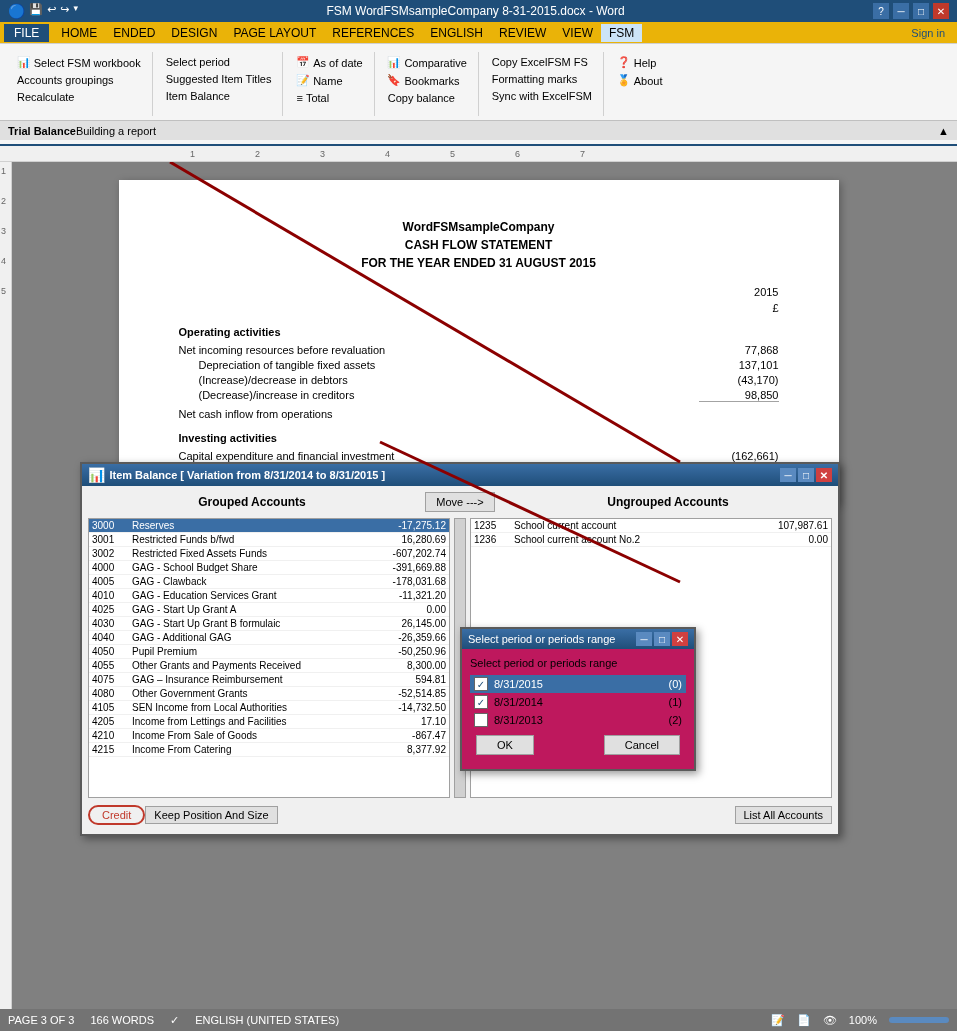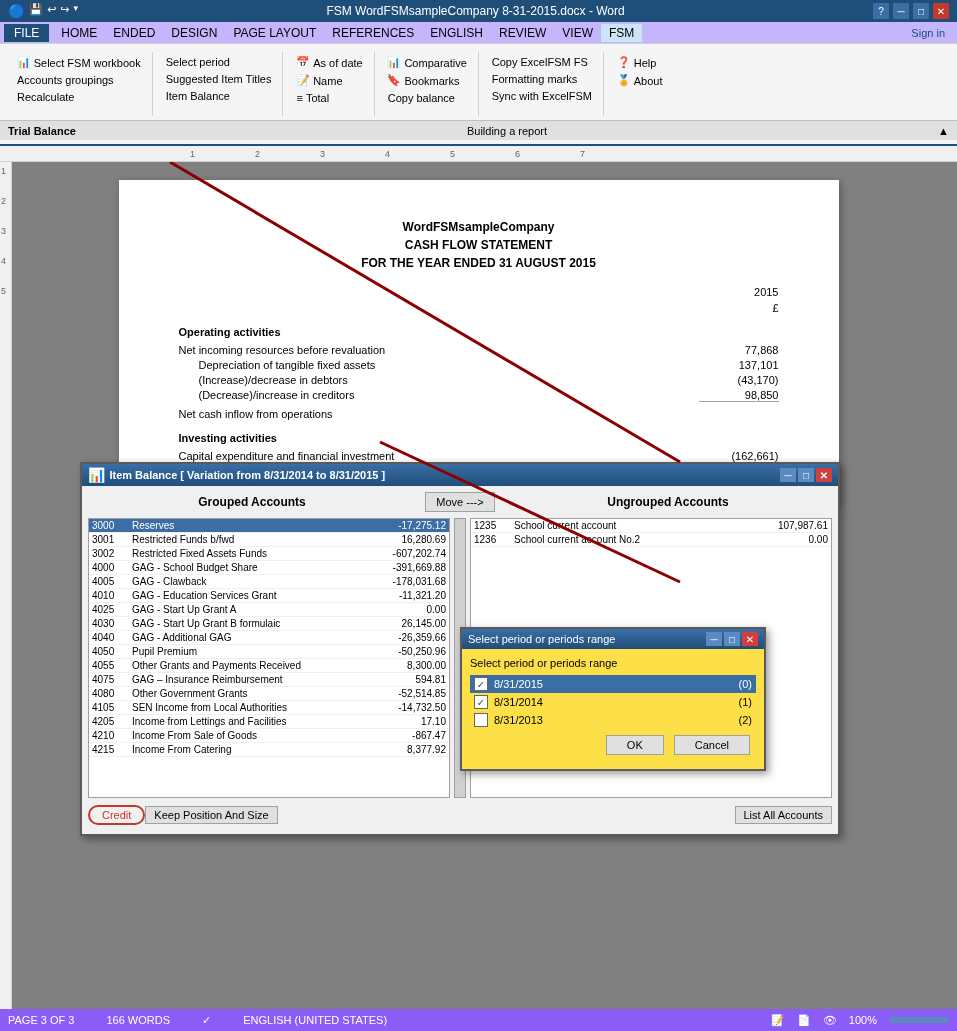--- a/index.html
+++ b/index.html
@@ -20,21 +20,21 @@
     .title-bar-controls { display: flex; gap: 4px; }
     .title-bar-controls span {
       width: 16px; height: 16px; background: #3a6ea5; display: inline-flex;
       align-items: center; justify-content: center; cursor: pointer; font-size: 10px;
     }
     .title-bar-left { display: flex; gap: 4px; }
     .title-bar-left span { font-size: 14px; cursor: pointer; }
 
     
     .menu-bar {
-      background: #c4b5fd;
+      background: #eab308;
       height: 22px;
       display: flex;
       align-items: center;
       padding: 0 4px;
       border-bottom: 1px solid #d0d0d0;
     }
     .menu-item {
       padding: 2px 8px;
       cursor: pointer;
       font-size: 12px;
@@ -261,22 +261,22 @@
       cursor: pointer;
       background: #e0e0e0;
       border: 1px solid #a0a0a0;
     }
 
     
     .sub-dialog {
       position: absolute;
       top: 465px;
       left: 460px;
-      width: 306px;
-      background: #fde047;
+      width: 236px;
+      background: #be185d;
       border: 2px solid #5a5a5a;
       box-shadow: 3px 3px 8px rgba(0,0,0,0.4);
       pointer-events: all;
       z-index: 10;
     }
     .sub-dialog-title {
       background: linear-gradient(to bottom, #3a6ea5, #1f4e79);
       color: white;
       height: 20px;
       display: flex;
@@ -294,42 +294,42 @@
       font-size: 11px;
       gap: 6px;
     }
     .period-row.selected { background: #3a6ea5; color: white; }
     .period-checkbox { width: 14px; height: 14px; border: 1px solid #666; display: flex; align-items: center; justify-content: center; background: white; }
     .period-checkbox.checked::after { content: '✓'; font-size: 10px; color: #1f4e79; }
     .period-date { flex: 1; }
     .period-num { width: 30px; text-align: right; }
     .sub-dialog-footer {
       display: flex;
-      justify-content: flex-end;
+      justify-content: space-between;
       gap: 10px;
       padding: 6px;
     }
     .ok-btn, .cancel-btn {
       padding: 3px 20px;
       font-size: 11px;
       cursor: pointer;
       border: 1px solid #a0a0a0;
       background: #e0e0e0;
     }
 
     
     .status-bar {
-      background: #8b5cf6;
+      background: #737373;
       color: white;
       height: 22px;
       display: flex;
       align-items: center;
       padding: 0 8px;
       font-size: 11px;
-      gap: 32px;
+      gap: 16px;
       margin-top: auto;
     }
     .status-right { margin-left: auto; display: flex; gap: 12px; align-items: center; }
 
     .scrollbar-v {
       width: 12px;
       background: #d0d0d0;
       border: 1px solid #a0a0a0;
       height: 100%;
     }
@@ -468,21 +468,21 @@
           <div class="ribbon-btn">
             <span>🏅</span>
             <span>About</span>
           </div>
         </div>
       </div>
     </div>
 
     <div style="display:flex; align-items:center; justify-content:space-between; padding:0 8px; background:#e0e0e0; border-top:1px solid #c0c0c0; height:20px;">
       <span style="font-size:11px;font-weight:bold;">Trial Balance</span>
-      <span style="font-size:11px; text-align:center; flex:1;">Building a report</span>
+      <span style="font-size:11px; text-align:left; flex:1;">Building a report</span>
       <span style="font-size:11px;">▲</span>
     </div>
   </div>
 
   <div class="ruler">
     <div style="display:flex; align-items:center; height:100%; padding:0 10px; font-size:9px; color:#666;">
       <span style="margin-left:180px;">1</span>
       <span style="margin-left:60px;">2</span>
       <span style="margin-left:60px;">3</span>
       <span style="margin-left:60px;">4</span>

